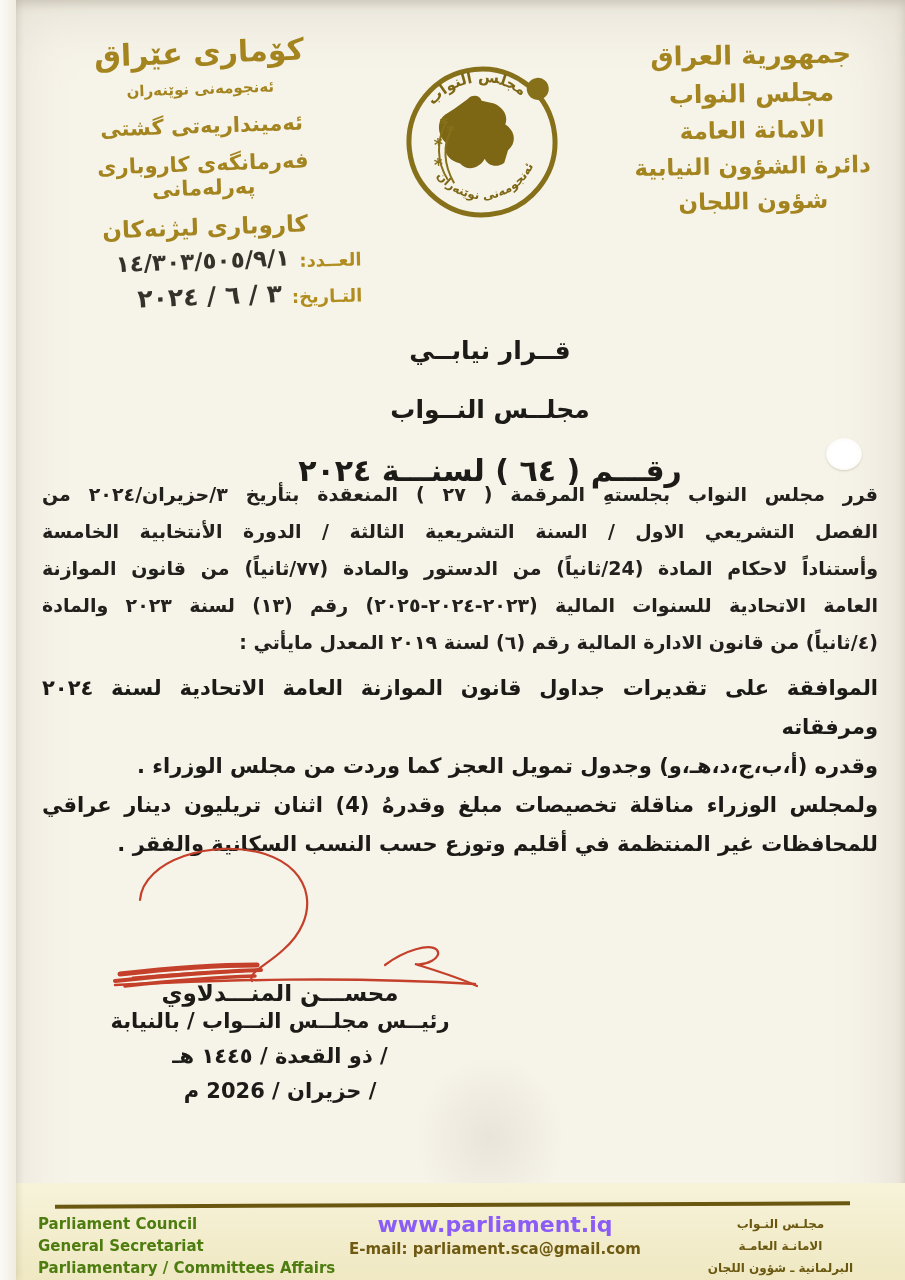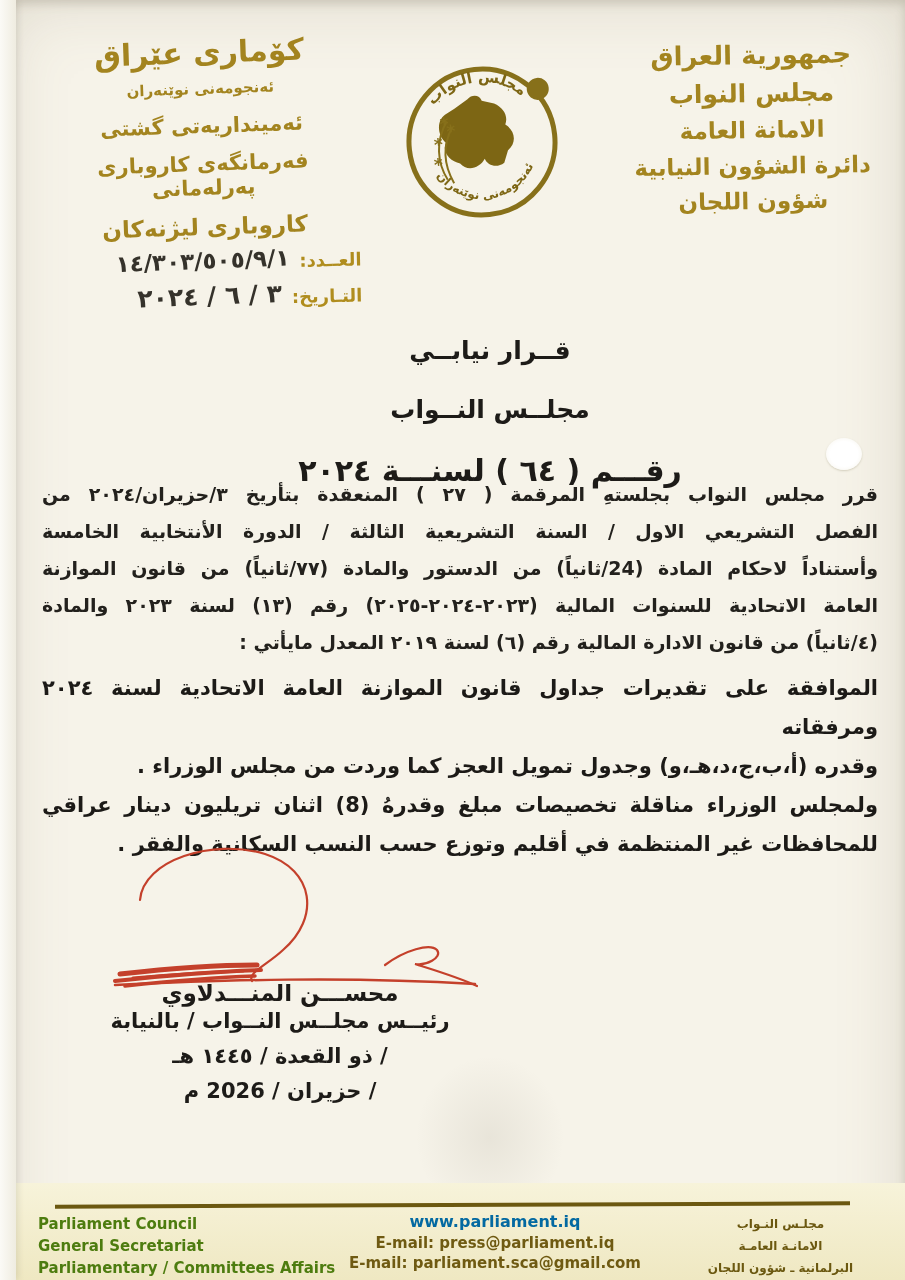--- a/index.html
+++ b/index.html
@@ -53,21 +53,21 @@
   .holepunch{left:826px;top:438px;width:36px;height:32px;border-radius:50%;
     background:radial-gradient(#ffffff 55%, rgba(255,255,255,0));box-shadow:0 1px 2px rgba(150,140,110,.35);}
   .bleed{left:415px;top:1055px;width:150px;height:165px;border-radius:50%;
     background:radial-gradient(rgba(110,100,80,.10), rgba(110,100,80,0) 70%);}
   
   .band{left:0;top:1183px;width:905px;height:97px;
     background:linear-gradient(#f7f3da,#efe8c2);}
   .rule{left:55px;top:1203px;width:795px;height:4px;background:#6b5810;transform:rotate(-.25deg);}
   .feng{left:38px;top:1213px;width:310px;color:#4d7c0f;font-weight:bold;font-size:15px;line-height:22px;}
   .fmid{left:330px;top:1212px;width:330px;color:#6f5a12;font-weight:bold;text-align:center;}
-  .fweb{font-size:16px;margin-bottom:3px;color:#0369a1;}
+  .fweb{font-size:22px;margin-bottom:3px;color:#8b5cf6;}
   .fmail{font-size:15px;margin-bottom:2px;}
   .farab{left:668px;top:1213px;width:225px;direction:rtl;text-align:center;
     color:#6b5810;font-weight:bold;font-size:12px;line-height:22px;}
 </style>
 </head>
 <body>
 
 <div id="page">
 
   <div class="abs kblock gold center">
@@ -135,21 +135,21 @@
     <div class="jline">قرر مجلس النواب بجلستهِ المرقمة ( ٢٧ ) المنعقدة بتأريخ ٣/حزيران/٢٠٢٤ من</div>
     <div class="jline">الفصل التشريعي الاول / السنة التشريعية الثالثة / الدورة الأنتخابية الخامسة</div>
     <div class="jline">وأستناداً لاحكام المادة (24/ثانياً) من الدستور والمادة (٧٧/ثانياً) من قانون الموازنة</div>
     <div class="jline">العامة الاتحادية للسنوات المالية (٢٠٢٣-٢٠٢٤-٢٠٢٥) رقم (١٣) لسنة ٢٠٢٣ والمادة</div>
     <div class="rline">(٤/ثانياً) من قانون الادارة المالية رقم (٦) لسنة ٢٠١٩ المعدل مايأتي :</div>
   </div>
 
   <div class="abs para p2">
     <div class="jline">الموافقة على تقديرات جداول قانون الموازنة العامة الاتحادية لسنة ٢٠٢٤ ومرفقاته</div>
     <div class="rline">وقدره (أ،ب،ج،د،هـ،و) وجدول تمويل العجز كما وردت من مجلس الوزراء .</div>
-    <div class="jline">ولمجلس الوزراء مناقلة تخصيصات مبلغ وقدرهُ (8) اثنان تريليون دينار عراقي</div>
+    <div class="jline">ولمجلس الوزراء مناقلة تخصيصات مبلغ وقدرهُ (4) اثنان تريليون دينار عراقي</div>
     <div class="rline">للمحافظات غير المنتظمة في أقليم وتوزع حسب النسب السكانية والفقر .</div>
   </div>
 
   <div class="abs sig">
     <svg width="395" height="168" viewBox="0 0 395 168">
       <g fill="none" stroke="#c4402b" stroke-linecap="round">
         <path stroke-width="2.2" d="M55,72 C58,32 128,10 180,26 C230,42 235,90 198,122 C182,137 162,145 167,153"></path>
         <path stroke-width="5" d="M35,146 C80,141 130,137 172,137"></path>
         <path stroke-width="4" d="M30,153 C85,147 140,143 176,142"></path>
         <path stroke-width="3.5" d="M40,158 C95,152 140,149 170,148"></path>
@@ -174,21 +174,20 @@
   <div class="abs rule"></div>
 
   <div class="abs feng">
     <div>Parliament Council</div>
     <div>General Secretariat</div>
     <div>Parliamentary / Committees Affairs</div>
   </div>
 
   <div class="abs fmid">
     <div class="fweb">www.parliament.iq</div>
-    <div class="fmail">E-mail:  press@parliament.iq</div>
     <div class="fmail">E-mail:  parliament.sca@gmail.com</div>
   </div>
 
   <div class="abs farab">
     <div>مجلـس النـواب</div>
     <div>الامانـة العامـة</div>
     <div>البرلمانية ـ شؤون اللجان</div>
   </div>
 
 </div>

